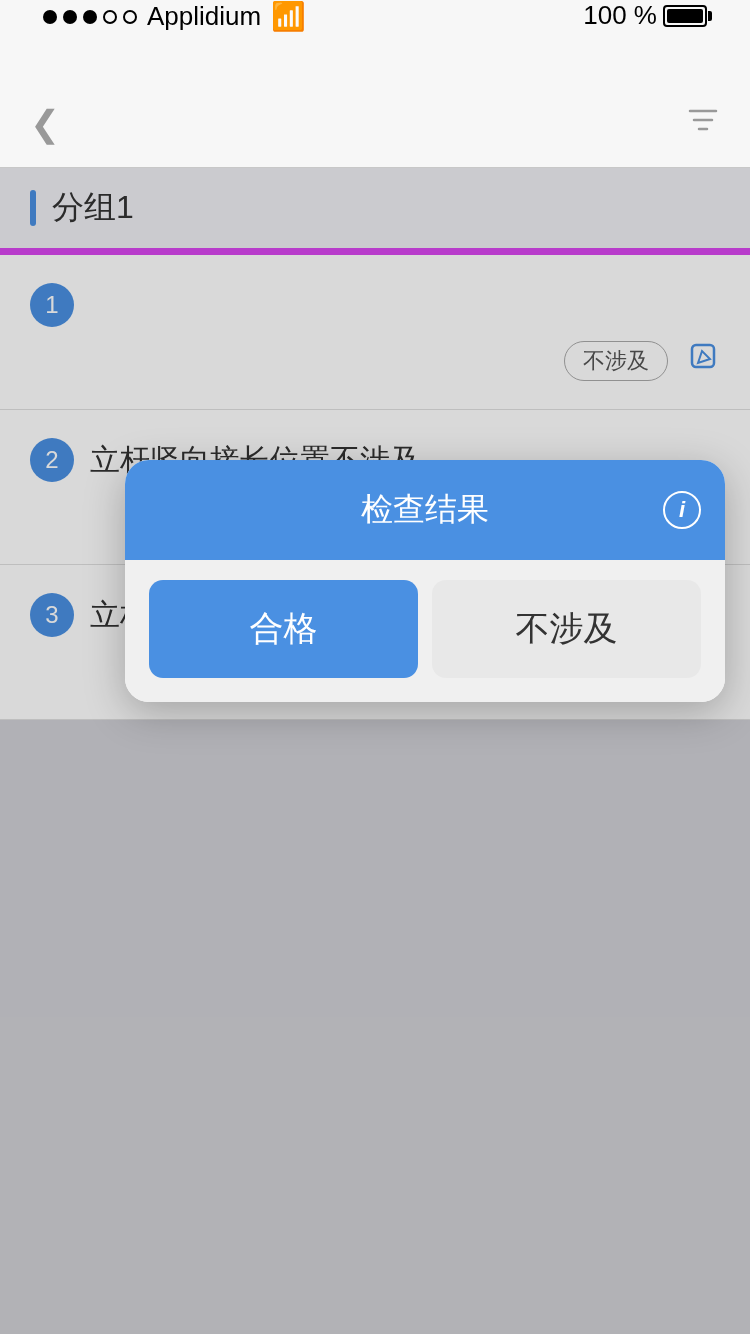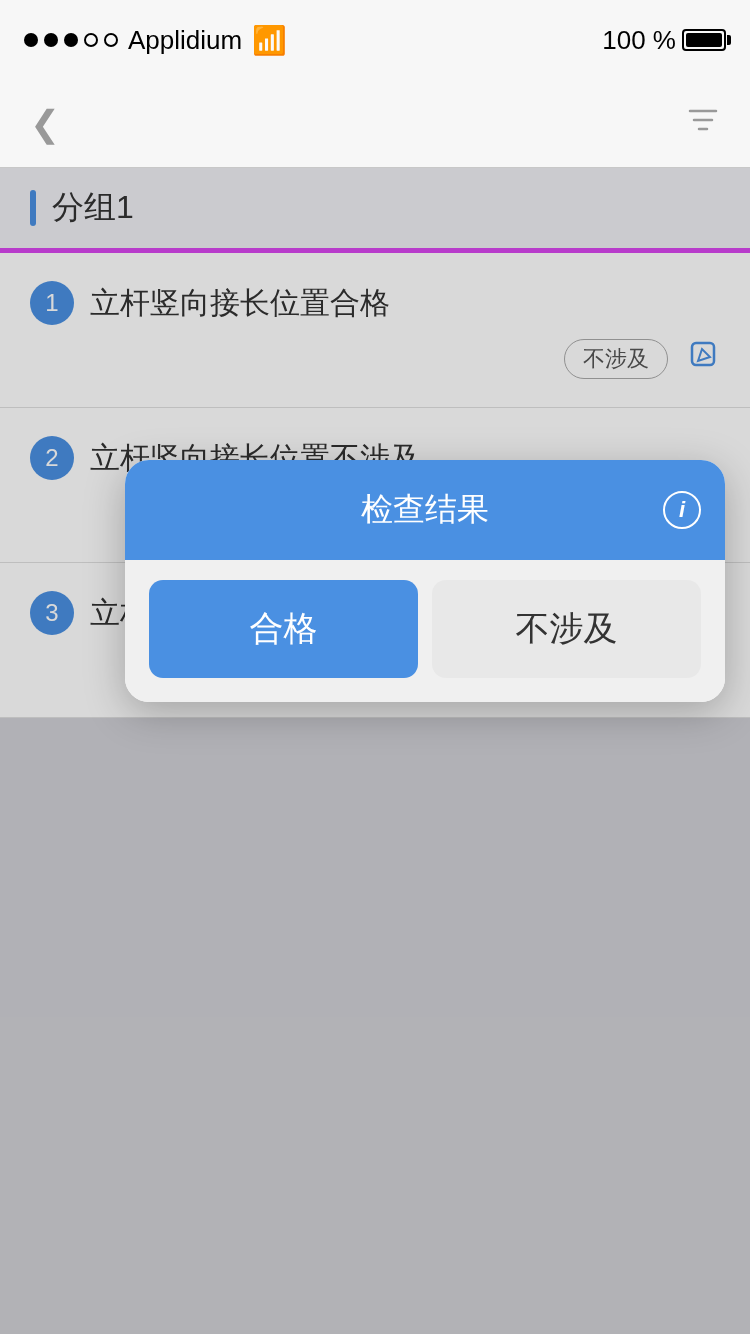--- a/index.html
+++ b/index.html
@@ -12,23 +12,23 @@
       font-family: -apple-system, "PingFang SC", "Helvetica Neue", sans-serif;
       overflow: hidden;
     }
 
     
     .status-bar {
       width: 100%;
       height: 80px;
       background: #f7f7f7;
       display: flex;
-      align-items: center;
+      align-items: flex-start;
       justify-content: space-between;
-      padding: 0 24px;
+      padding: 0 43px;
     }
     .status-left {
       display: flex;
       align-items: center;
       gap: 10px;
     }
     .signal-dots {
       display: flex;
       gap: 6px;
       align-items: center;
@@ -116,21 +116,21 @@
       cursor: pointer;
     }
 
     
     .group-header {
       width: 100%;
       background: #efeff4;
       padding: 18px 30px;
       display: flex;
       align-items: center;
-      border-bottom: 5px solid #d946ef;
+      border-bottom: 7px solid #d946ef;
     }
     .group-indicator {
       width: 6px;
       height: 36px;
       background: #4a90e2;
       border-radius: 3px;
       margin-right: 16px;
     }
     .group-title {
       font-size: 32px;
@@ -304,21 +304,20 @@
 <div class="group-header">
   <div class="group-indicator"></div>
   <span class="group-title">分组1</span>
 </div>
 
 <div class="list-container">
 
   <div class="list-item">
     <div class="item-row">
       <div class="item-number">1</div>
-      <span class="item-text">立杆竖向接长位置合格</span>
     </div>
     <div class="item-actions">
       <button class="tag-btn">不涉及</button>
       <span class="edit-icon">
         <svg width="32" height="32" viewBox="0 0 32 32" fill="none">
           <rect x="4" y="4" width="22" height="22" rx="4" stroke="#4a90e2" stroke-width="2.5"></rect>
           <path d="M10 22L14 10L22 18L10 22Z" stroke="#4a90e2" stroke-width="2" fill="none"></path>
         </svg>
       </span>
     </div>

